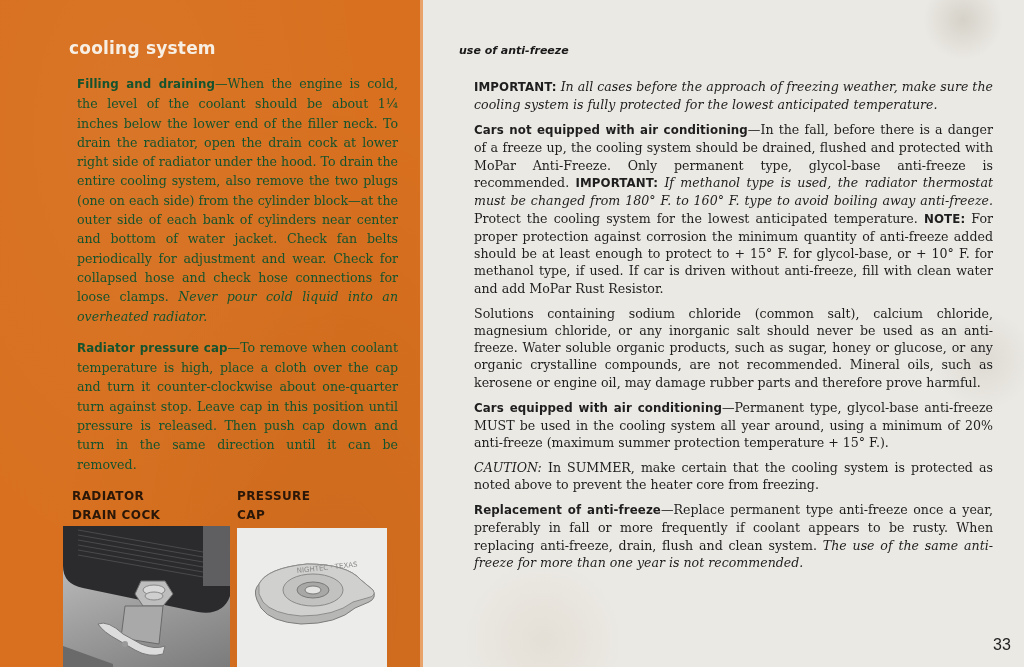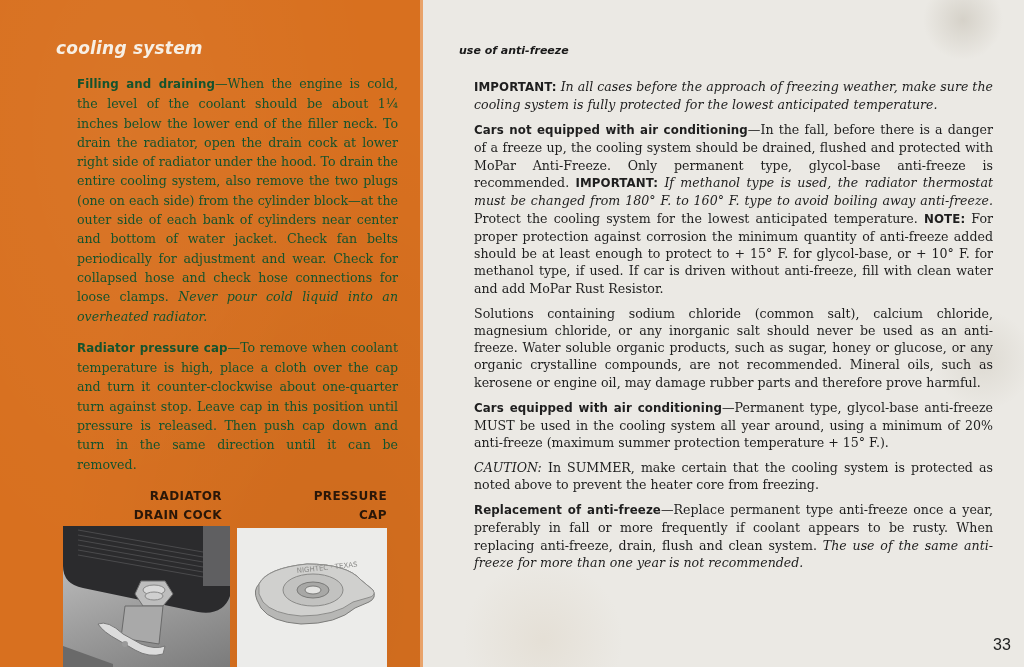--- a/index.html
+++ b/index.html
@@ -15,42 +15,42 @@
       position: absolute; left: 0; top: 0; width: 423px; height: 667px;
       background: #d8701f;
       background-image: radial-gradient(ellipse at 30% 20%, rgba(255,255,255,0.04), rgba(0,0,0,0) 60%),
                         radial-gradient(ellipse at 80% 90%, rgba(0,0,0,0.05), rgba(0,0,0,0) 60%);
     }
     .left-page .edge {
       position: absolute; right: 0; top: 0; width: 3px; height: 667px;
       background: #e9a36a;
     }
     .left-title {
-      position: absolute; left: 56px; top: 38px;
+      position: absolute; left: 69px; top: 38px;
       font-family: "DejaVu Sans", "Liberation Sans", sans-serif;
-      font-weight: bold; font-style: italic; font-size: 17px;
+      font-weight: bold; font-size: 17px;
       color: #f7efe4; letter-spacing: 0.2px;
     }
     .left-body {
       position: absolute; left: 77px; top: 74px; width: 321px;
       font-size: 12.6px; line-height: 19.3px; color: #14532d;
       text-align: justify;
     }
     .left-body p { margin: 0 0 12px 0; }
     .lead {
       font-family: "DejaVu Sans", "Liberation Sans", sans-serif;
       font-weight: bold; font-size: 11.8px; letter-spacing: 0.1px;
     }
     .ital { font-style: italic; }
 
     .caption {
       position: absolute; top: 487px;
       font-family: "DejaVu Sans", "Liberation Sans", sans-serif;
       font-weight: bold; font-size: 12px; line-height: 19px;
-      color: #2a1708; text-align: right; letter-spacing: 0.4px;
+      color: #2a1708; text-align: left; letter-spacing: 0.4px;
     }
     .caption-drain { left: 72px; width: 150px; }
     .caption-cap { left: 237px; width: 150px; }
 
     .photo { position: absolute; overflow: hidden; }
     .photo-drain {
       left: 63px; top: 526px; width: 167px; height: 141px;
       background: linear-gradient(160deg, #c9c9c9 0%, #9d9d9d 55%, #7b7b7b 100%);
     }
     .photo-cap {

